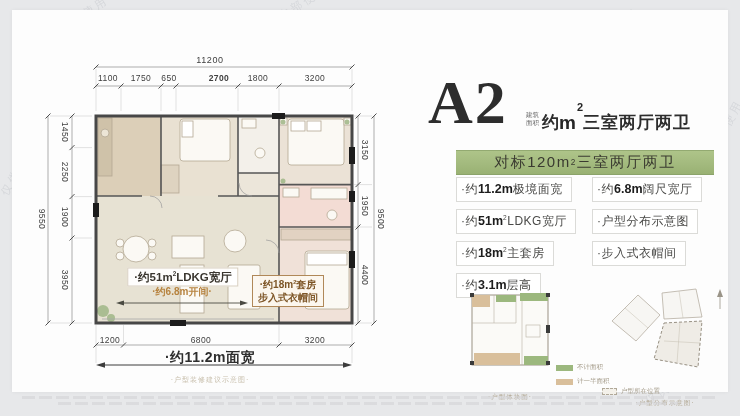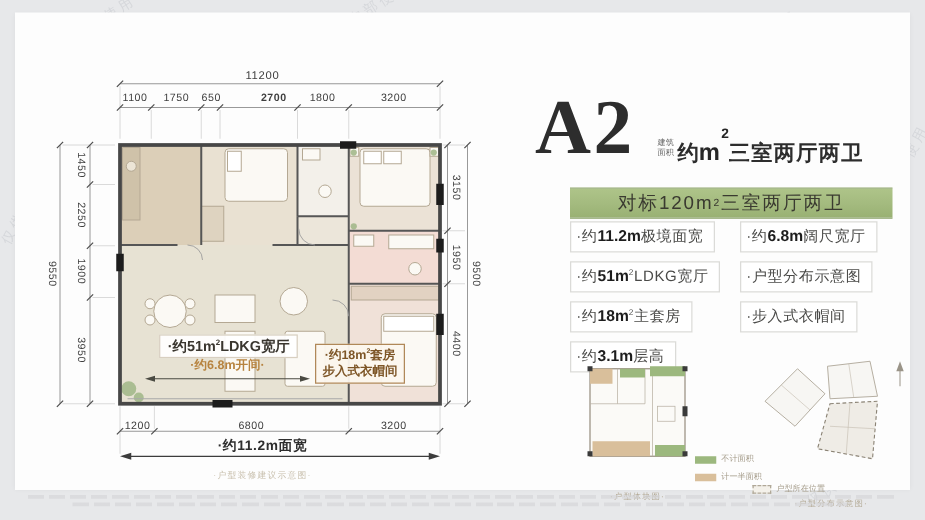--- a/index.html
+++ b/index.html
@@ -14,21 +14,21 @@
   #plan-area{position:absolute;left:18px;top:30px;width:360px;height:348px;margin-top:13px;}
   #plan-area svg{position:absolute;left:0;top:0;}
   .dim{position:absolute;font-size:8.5px;color:#3e3e3e;letter-spacing:.4px;white-space:nowrap;}
   .dim.h{text-align:center;}
   .dim.v{transform:translate(-50%,-50%) rotate(90deg);}
   .dim-total-top{position:absolute;left:0;width:360px;top:2px;text-align:center;font-size:9px;color:#3e3e3e;letter-spacing:.6px;}
   .plan-label-box{position:absolute;transform:translate(-50%,-50%);background:rgba(255,255,255,.93);border:1px solid #d8cfc0;padding:1px 6px;font-size:11.5px;font-weight:bold;color:#3a362f;white-space:nowrap;}
   .kaijian{position:absolute;transform:translate(-50%,-50%);font-size:10px;font-weight:bold;color:#b7833f;white-space:nowrap;}
   .suite-box{position:absolute;transform:translate(-50%,-50%);background:rgba(252,247,238,.95);border:1px solid #b08858;padding:2px 5px;font-size:10px;line-height:1.3;font-weight:bold;color:#7d5526;text-align:center;white-space:nowrap;}
   .plan-caption{position:absolute;left:0;width:388px;top:322px;text-align:center;font-size:7px;color:#c9c0ae;letter-spacing:1px;}
-  .bottom-total{position:absolute;left:0;width:388px;top:296px;text-align:center;font-size:11px;font-weight:bold;color:#2e2e2e;letter-spacing:.5px;}
+  .bottom-total{position:absolute;left:0;width:388px;top:296px;text-align:center;font-size:14px;font-weight:bold;color:#2e2e2e;letter-spacing:.5px;}
   sup,.sp{font-size:.55em;vertical-align:super;line-height:0;}
 
   
   #right-panel{position:absolute;left:414px;top:0;width:302px;height:268px;margin-top:25px;}
   .unit-code{position:absolute;left:2px;top:36px;font-family:"Liberation Serif",serif;font-weight:bold;font-size:62px;line-height:1;color:#2d2d2d;letter-spacing:2px;}
   .area-note{position:absolute;left:100px;top:76px;font-size:6.5px;line-height:1.2;color:#666;}
   .area-row{position:absolute;left:116px;top:54px;height:50px;display:flex;align-items:flex-end;white-space:nowrap;}
   .area-prefix{font-size:17px;color:#2d2d2d;font-weight:bold;padding-bottom:5px;}
   .area-value{font-family:"Liberation Serif",serif;font-weight:bold;font-size:45px;line-height:.85;color:#262626;letter-spacing:1px;}
   .area-unit{font-size:19px;font-weight:bold;color:#262626;padding-bottom:5px;}

